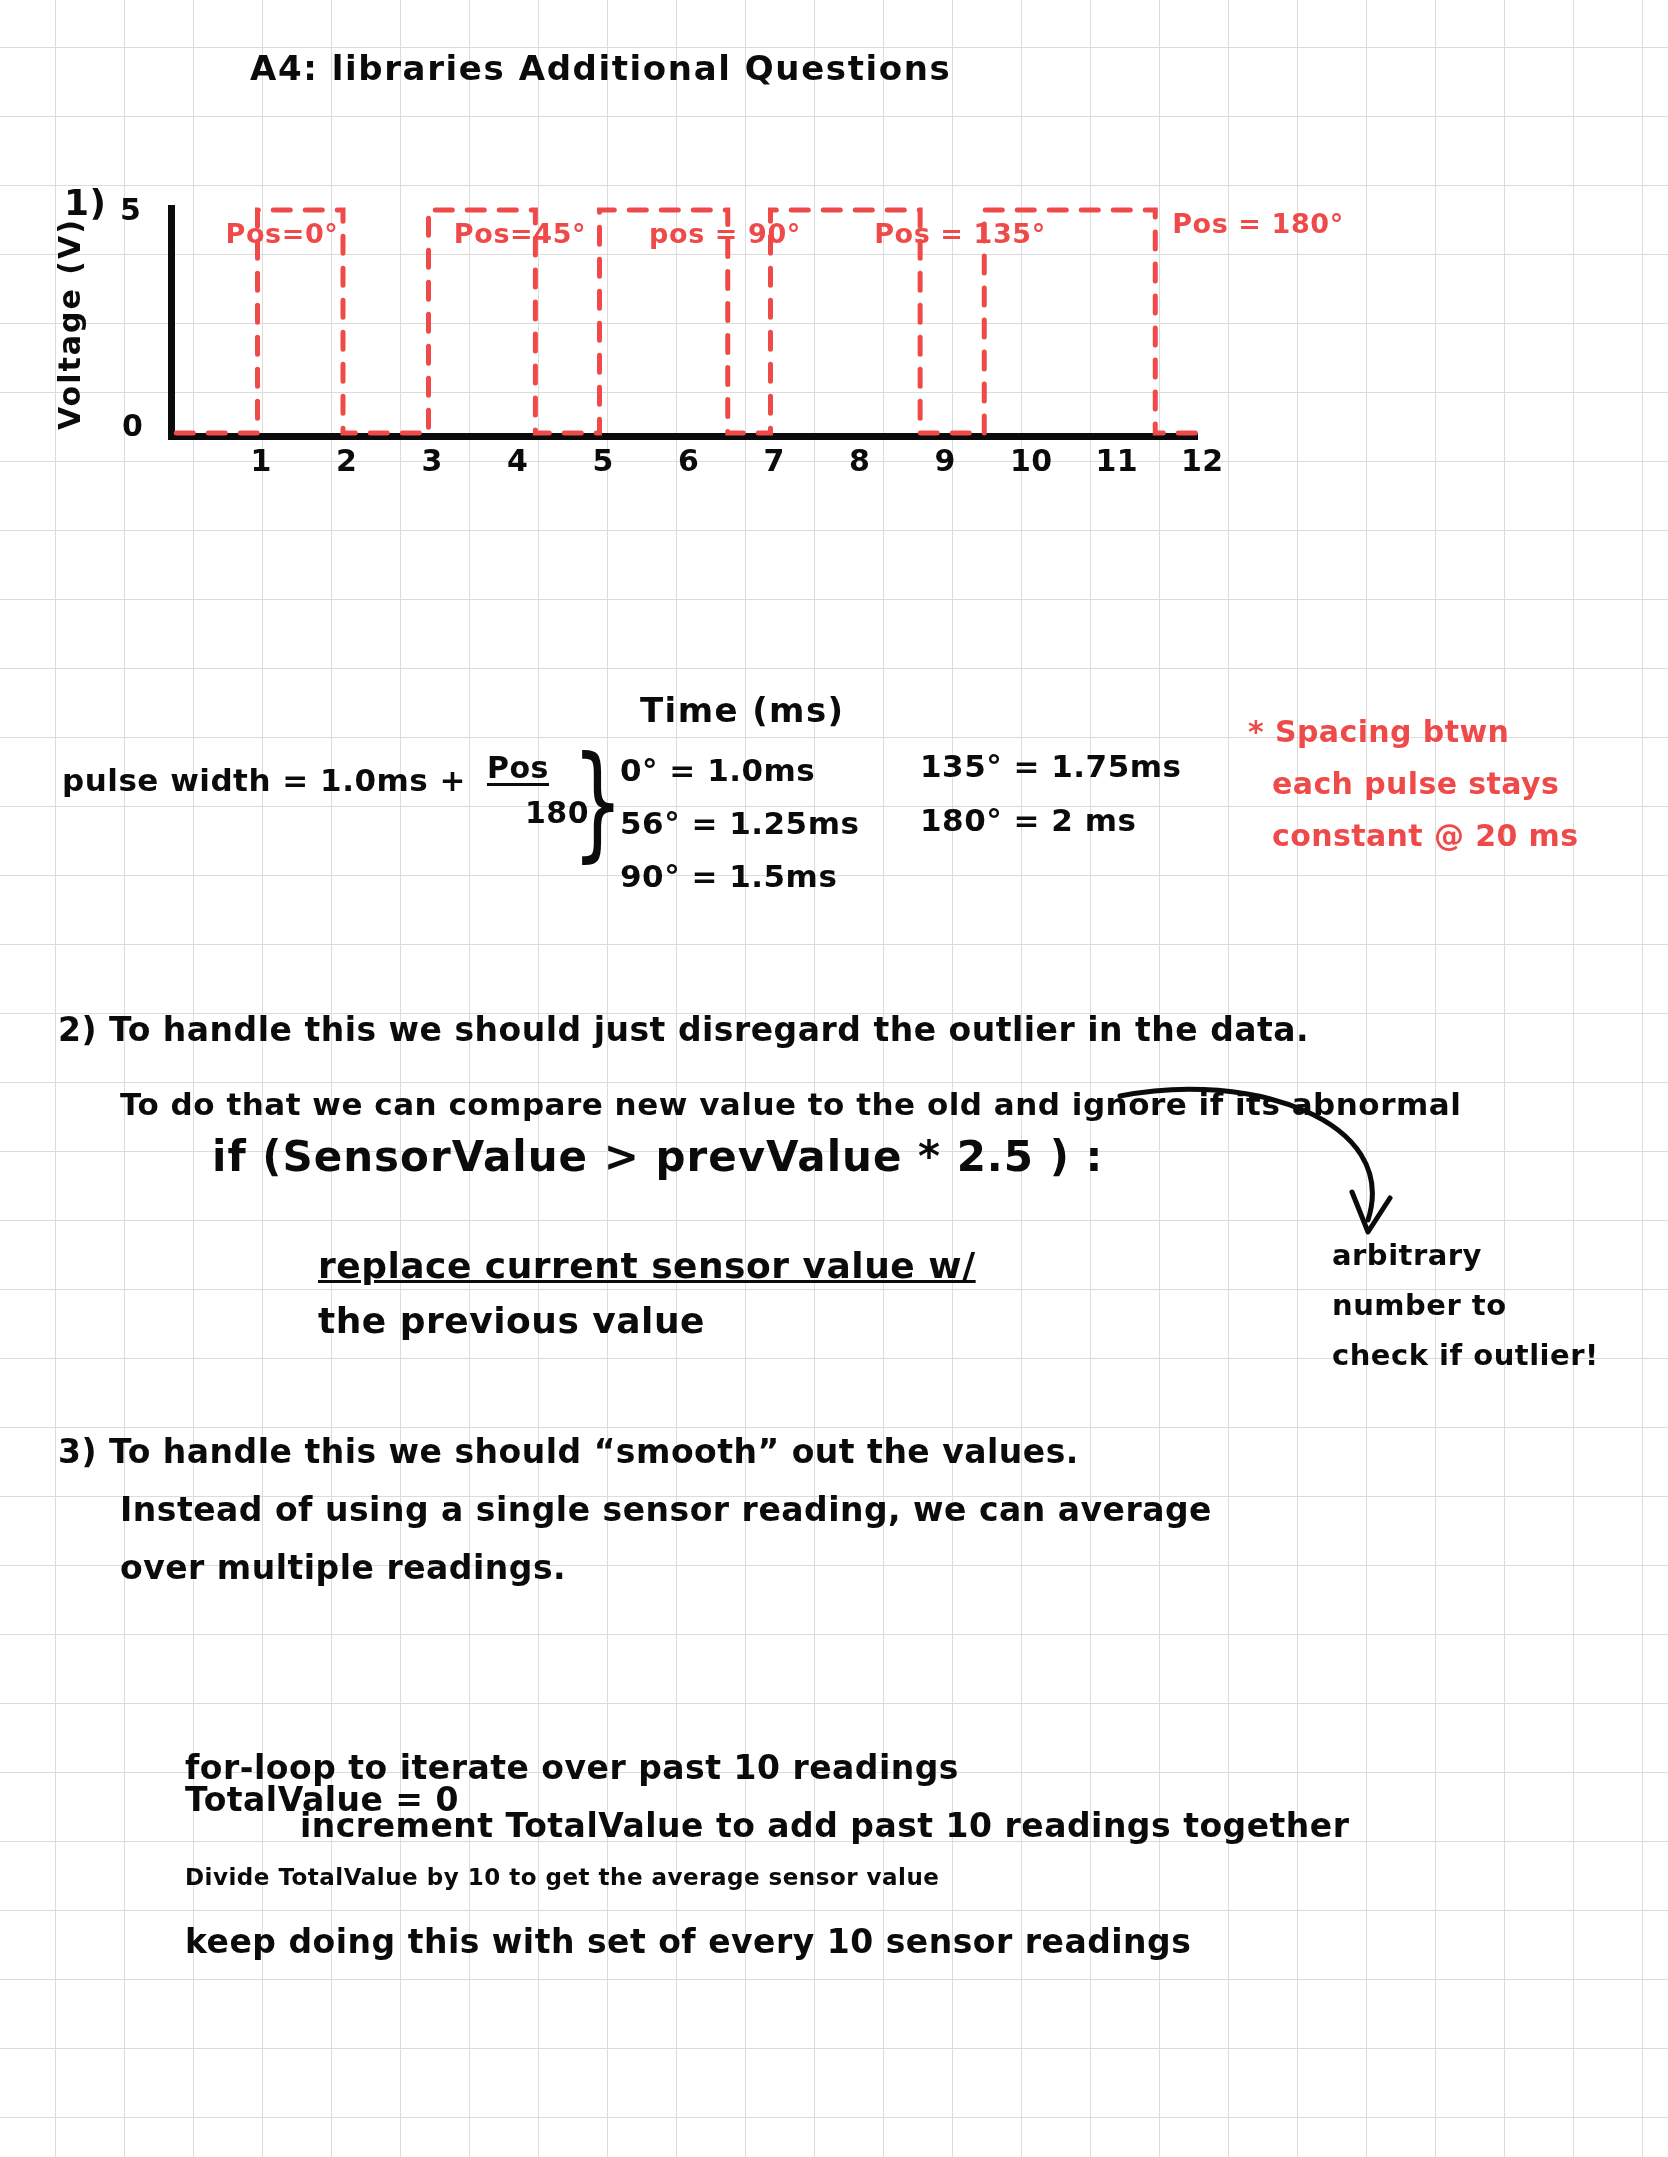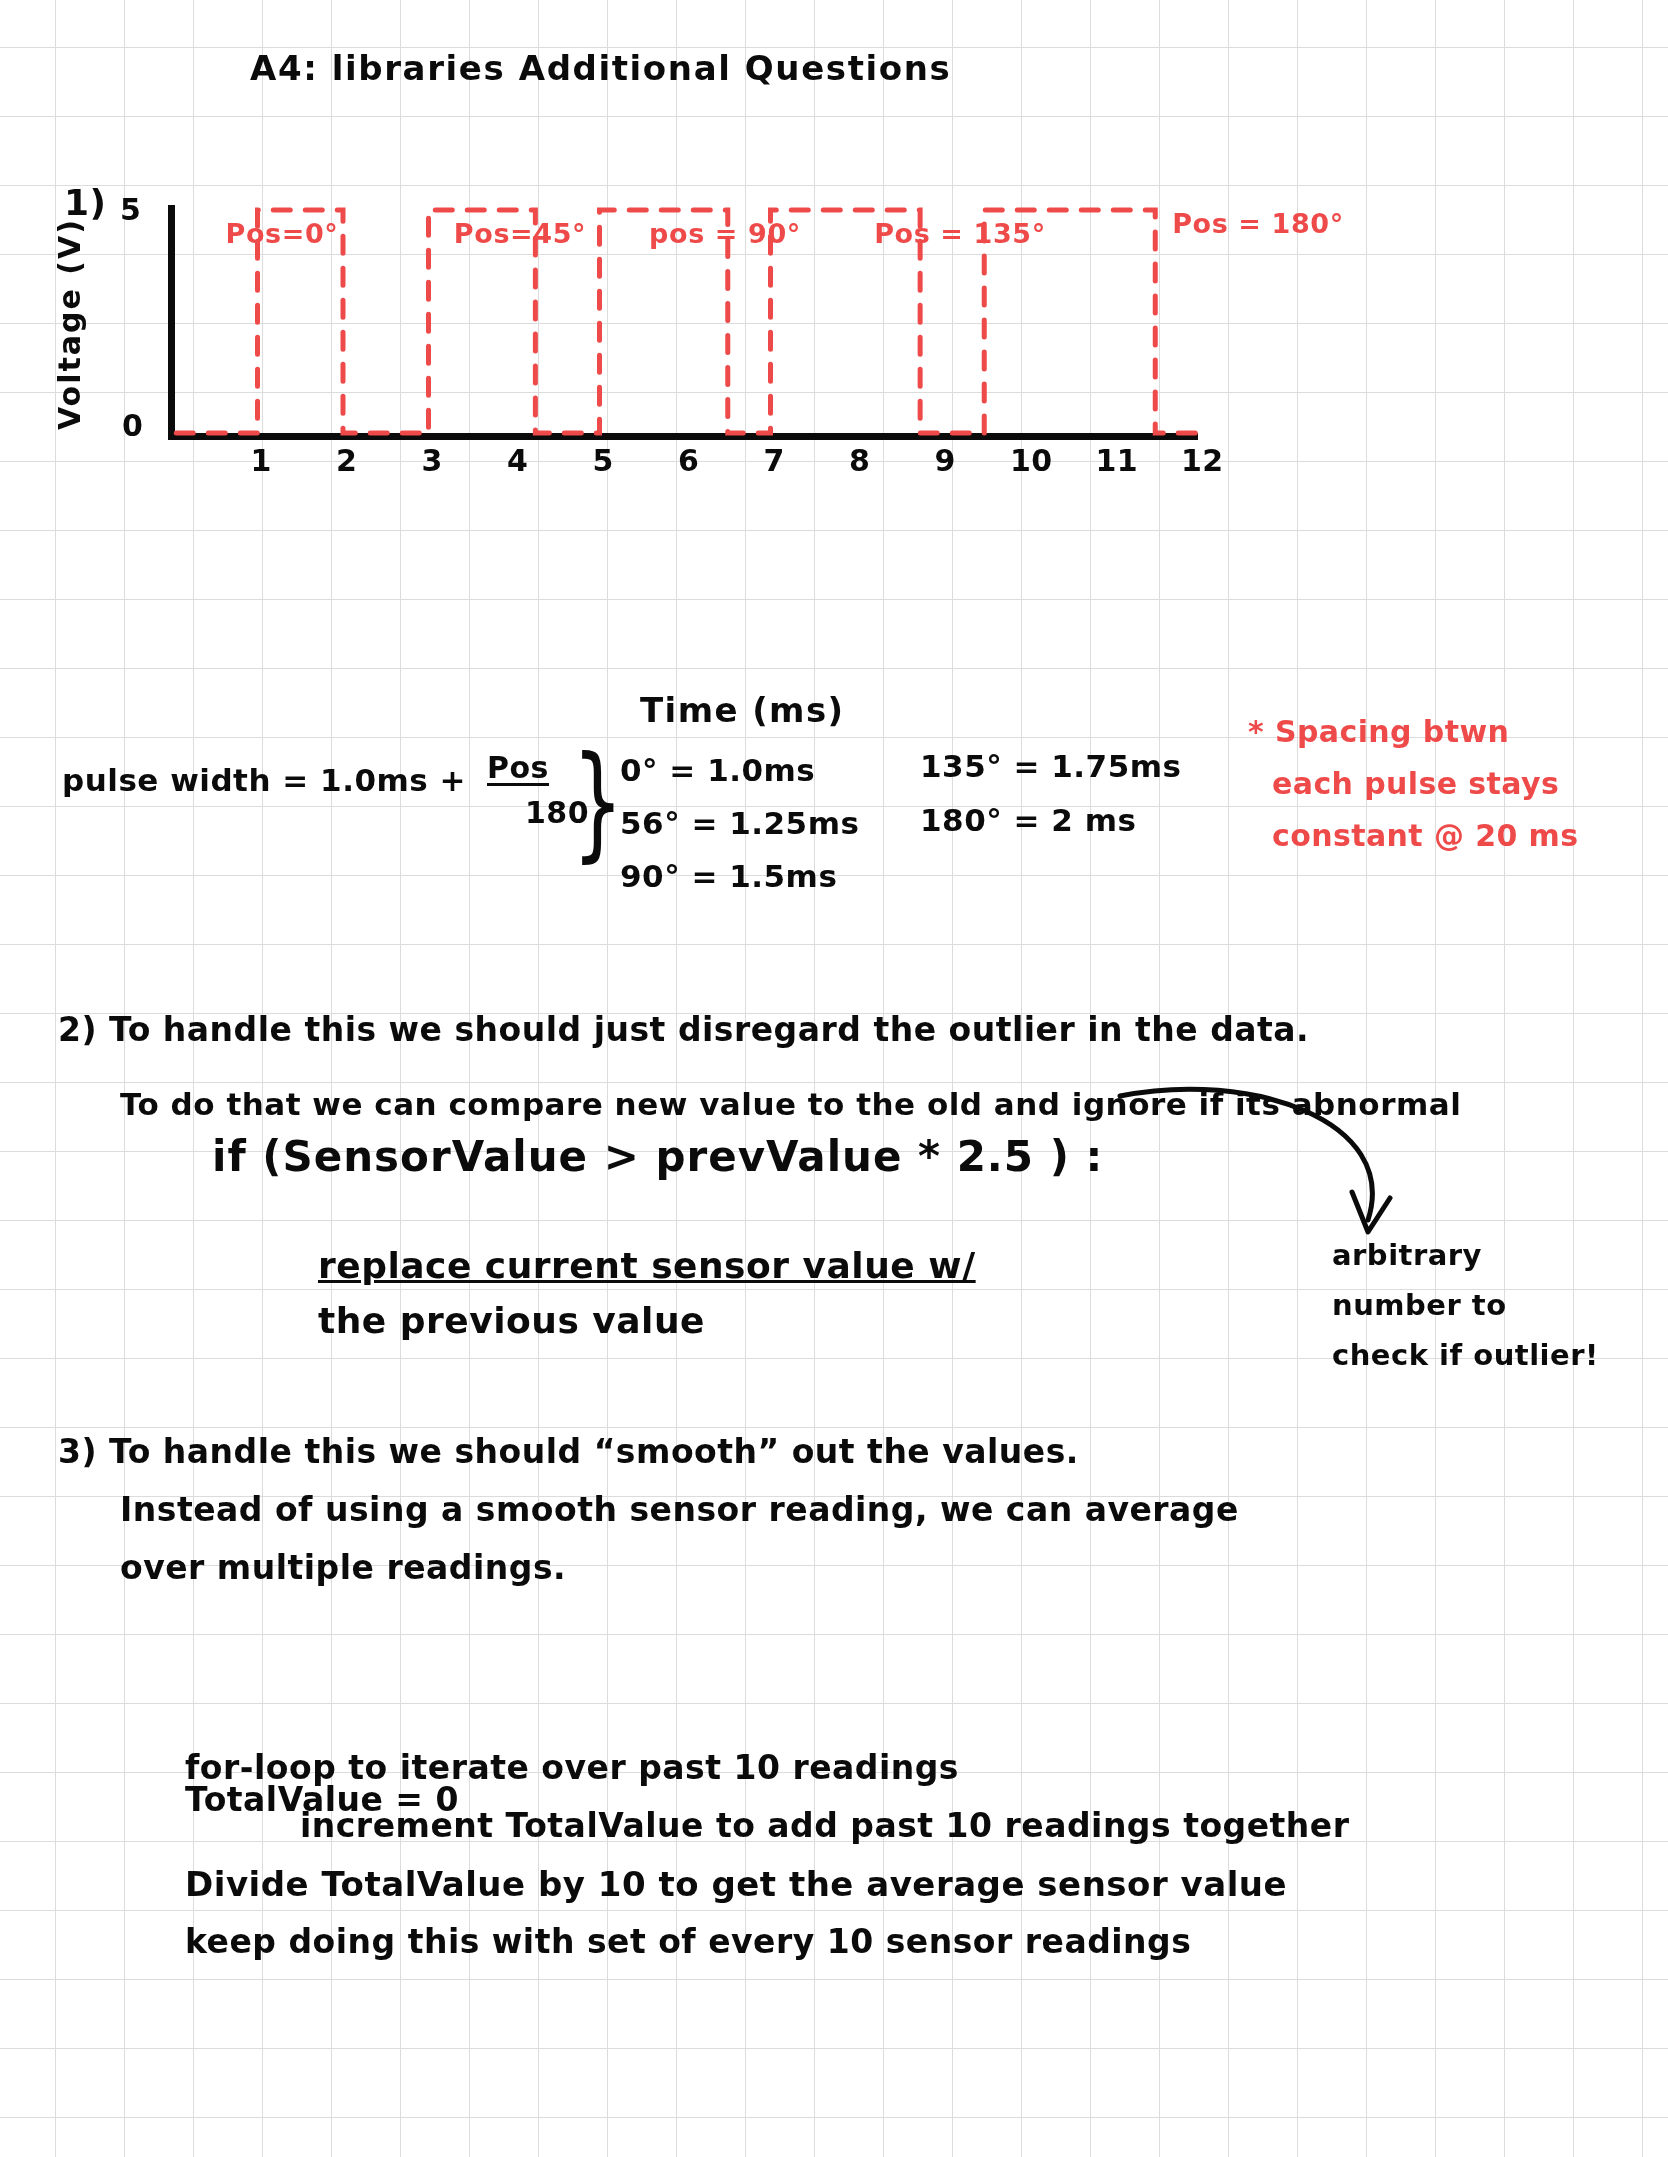--- a/index.html
+++ b/index.html
@@ -90,21 +90,21 @@
   #arrow-svg{ position:absolute; left:1100px; top:1080px; width:340px; height:230px; pointer-events:none;}
 
   
   #q3-l1{ left:58px; top:1432px; font-size:33px;}
   #q3-l2{ left:120px; top:1490px; font-size:33px;}
   #q3-l3{ left:120px; top:1548px; font-size:33px;}
 
   #q3-code1{ left:185px; top:1780px; font-size:33px;}
   #q3-code2{ left:185px; top:1748px; font-size:33px;}
   #q3-code3{ left:300px; top:1806px; font-size:33px;}
-  #q3-code4{ left:185px; top:1864px; font-size:34px;}
+  #q3-code4{ left:185px; top:1864px; font-size:23px;}
   #q3-code5{ left:185px; top:1922px; font-size:33px;}
 </style>
 </head>
 <body>
 
 <div id="paper"></div>
 
 <div class="ink hand" id="title">A4: libraries Additional Questions</div>
 
 <div class="ink hand" id="q1-marker">1)</div>
@@ -170,20 +170,20 @@
 <svg id="arrow-svg" viewBox="0 0 340 230">
   <path d="M 20 16 C 150 -10 300 40 268 140" fill="none" stroke="#0b0b0b" stroke-width="5" stroke-linecap="round"></path>
   <path d="M 252 112 L 268 152 L 290 118" fill="none" stroke="#0b0b0b" stroke-width="5" stroke-linecap="round" stroke-linejoin="round"></path>
 </svg>
 
 <div class="ink hand" id="ann1">arbitrary</div>
 <div class="ink hand" id="ann2">number to</div>
 <div class="ink hand" id="ann3">check if outlier!</div>
 
 <div class="ink hand" id="q3-l1">3) To handle this we should “smooth” out the values.</div>
-<div class="ink hand" id="q3-l2">Instead of using a smooth sensor reading, we can average</div>
+<div class="ink hand" id="q3-l2">Instead of using a single sensor reading, we can average</div>
 <div class="ink hand" id="q3-l3">over multiple readings.</div>
 
 <div class="ink hand" id="q3-code1">TotalValue = 0</div>
 <div class="ink hand" id="q3-code2">for-loop to iterate over past 10 readings</div>
 <div class="ink hand" id="q3-code3">increment TotalValue to add past 10 readings together</div>
 <div class="ink hand" id="q3-code4">Divide TotalValue by 10 to get the average sensor value</div>
 <div class="ink hand" id="q3-code5">keep doing this with set of every 10 sensor readings</div>
 
 </body></html>

